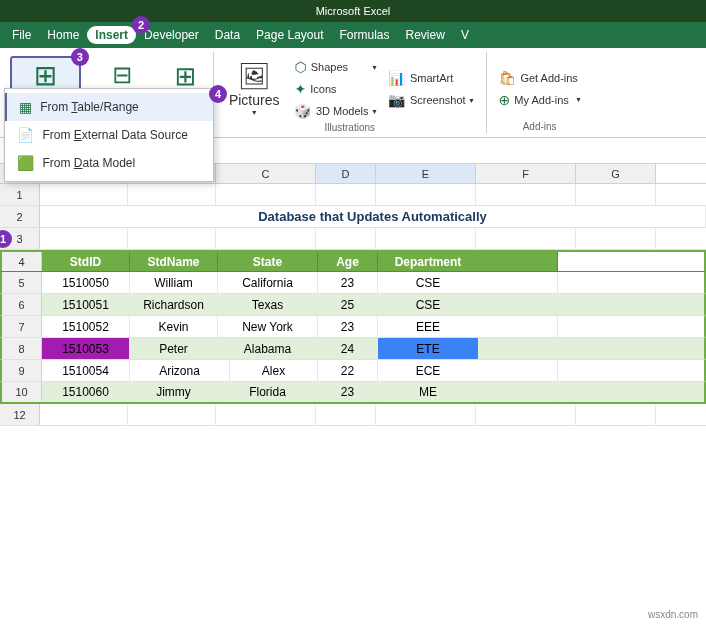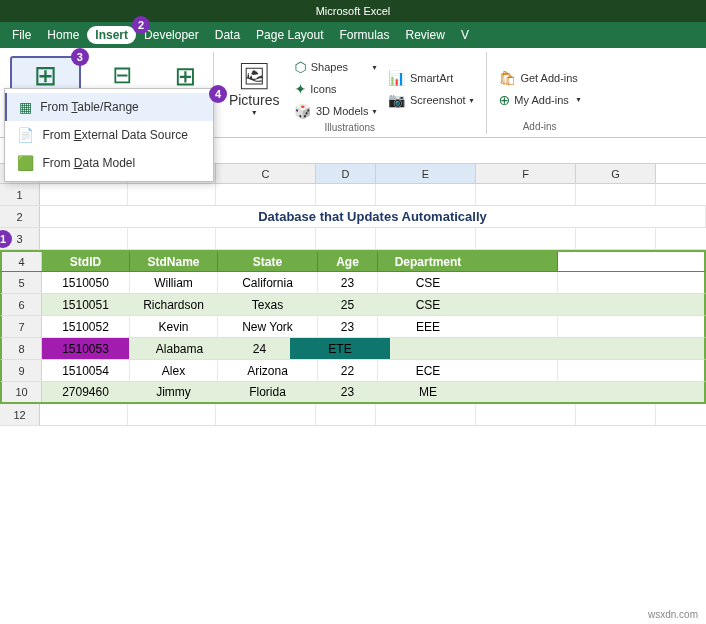--- a/index.html
+++ b/index.html
@@ -440,37 +440,38 @@
     <div class="cell c-b" style="justify-content:center;">1510052</div>
     <div class="cell c-c" style="justify-content:center;">Kevin</div>
     <div class="cell c-d" style="justify-content:center;">New York</div>
     <div class="cell c-e" style="justify-content:center;">23</div>
     <div class="cell c-f" style="justify-content:center;border-right:none;">EEE</div>
     <div class="cell c-g"></div>
   </div>
   <div class="row" style="border-left:2px solid #70ad47;border-right:2px solid #70ad47;background:#e2efda;">
     <div class="row-num">8</div>
     <div class="cell c-b" style="justify-content:center;background:#a21caf;">1510053</div>
+    <div class="cell c-c" style="justify-content:center;background:#e2efda;">Peter</div>
     <div class="cell c-d" style="justify-content:center;background:#e2efda;">Alabama</div>
     <div class="cell c-e" style="justify-content:center;background:#e2efda;">24</div>
-    <div class="cell c-f" style="justify-content:center;background:#0f766e;border-right:none;">ETE</div>
+    <div class="cell c-f" style="justify-content:center;background:#3b82f6;border-right:none;">ETE</div>
     <div class="cell c-g"></div>
   </div>
   <div class="row" style="border-left:2px solid #70ad47;border-right:2px solid #70ad47;">
     <div class="row-num">9</div>
     <div class="cell c-b" style="justify-content:center;">1510054</div>
+    <div class="cell c-d" style="justify-content:center;">Arizona</div>
     <div class="cell c-c" style="justify-content:center;">Alex</div>
-    <div class="cell c-d" style="justify-content:center;">Arizona</div>
     <div class="cell c-e" style="justify-content:center;">22</div>
     <div class="cell c-f" style="justify-content:center;border-right:none;">ECE</div>
     <div class="cell c-g"></div>
   </div>
   <div class="row" style="border-left:2px solid #70ad47;border-right:2px solid #70ad47;border-bottom:2px solid #70ad47;background:#e2efda;">
     <div class="row-num">10</div>
-    <div class="cell c-b" style="justify-content:center;background:#e2efda;">2709460</div>
+    <div class="cell c-b" style="justify-content:center;background:#e2efda;">1510060</div>
     <div class="cell c-c" style="justify-content:center;background:#e2efda;">Jimmy</div>
     <div class="cell c-d" style="justify-content:center;background:#e2efda;">Florida</div>
     <div class="cell c-e" style="justify-content:center;background:#e2efda;">23</div>
     <div class="cell c-f" style="justify-content:center;background:#e2efda;border-right:none;">ME</div>
     <div class="cell c-g"></div>
   </div>
 
   <div class="row">
     <div class="row-num">12</div>
     <div class="cell c-b"></div>

